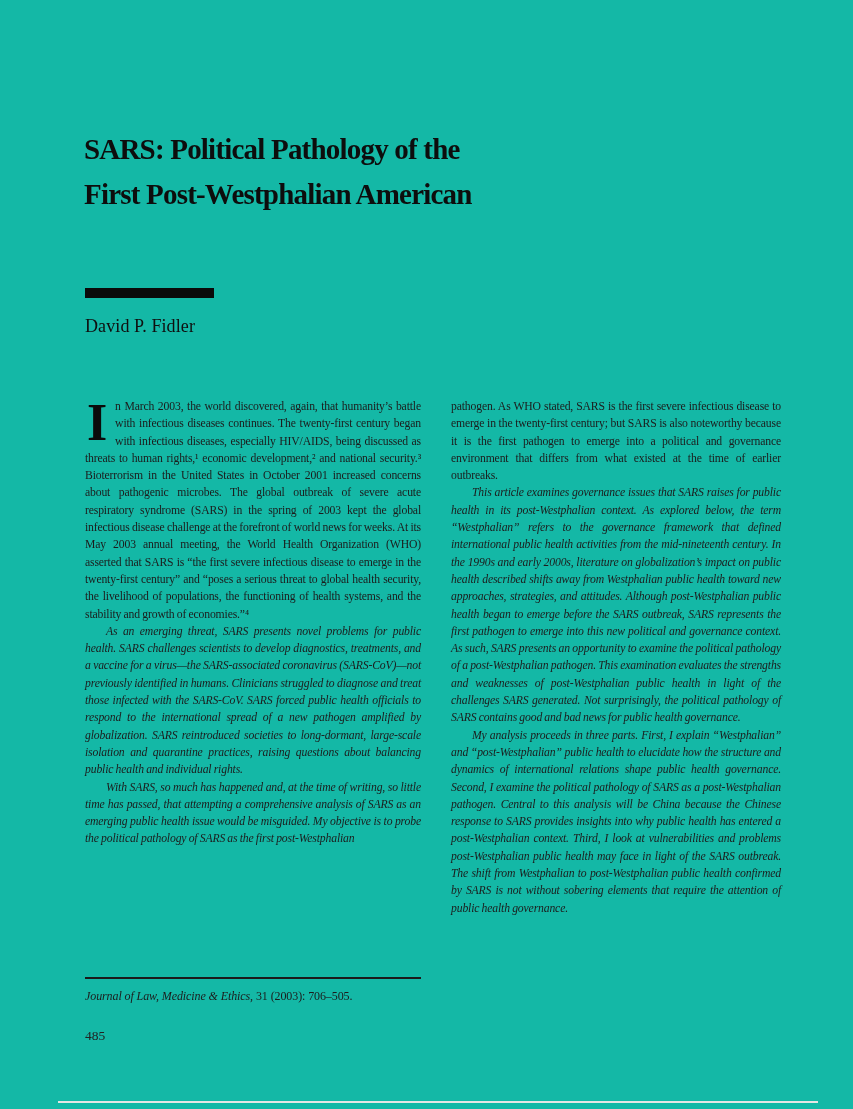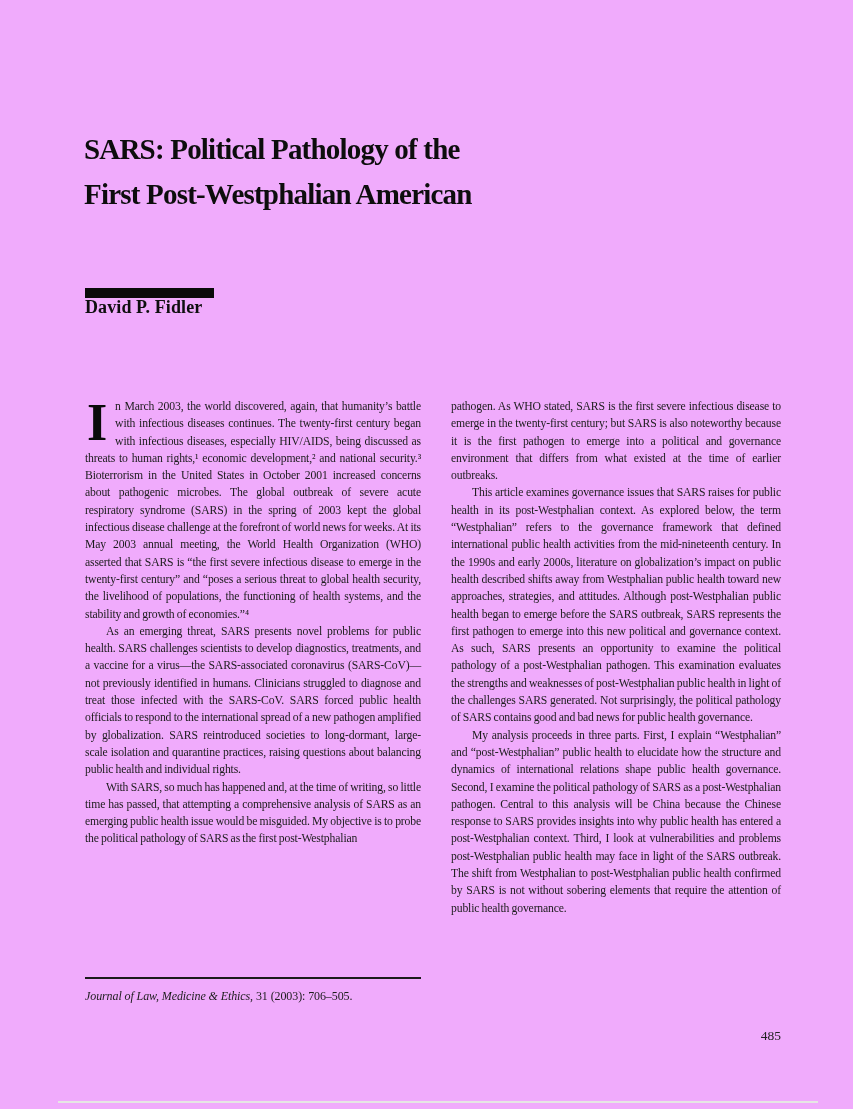--- a/index.html
+++ b/index.html
@@ -5,21 +5,21 @@
   * { margin: 0; padding: 0; box-sizing: border-box; }
   html, body { background: #ffffff; }
   body {
     width: 853px;
     height: 1109px;
     position: relative;
     overflow: hidden;
     font-family: "Liberation Serif", "DejaVu Serif", serif;
     color: #1a1a1a;
   }
-  .page { position: absolute; inset: 0; background: #f0abfc; }
+  .page { position: absolute; inset: 0; background: #14b8a6; }
 
   
   .title {
     position: absolute;
     left: 84px;
     top: 127px;
     font-weight: 700;
     font-size: 29px;
     line-height: 45px;
     letter-spacing: -0.8px;
@@ -32,23 +32,23 @@
     position: absolute;
     left: 85px;
     top: 288px;
     width: 129px;
     height: 10px;
     background: #0a0a0a;
   }
   .author-name {
     position: absolute;
     left: 85px;
-    top: 297px;
+    top: 316px;
     font-size: 18px;
-    font-weight: 700;
+    font-weight: 400;
     letter-spacing: 0.1px;
     color: #0f0f0f;
   }
 
   
   .body-columns {
     position: absolute;
     left: 85px;
     top: 398px;
     width: 696px;
@@ -65,21 +65,21 @@
   }
   .col-left {
     width: 336px;
     height: 608px;
     display: flex;
     flex-direction: column;
   }
   .col-right { width: 330px; }
 
   .para { margin: 0; }
-  .para.indent { text-indent: 21px; }
+  .para.indent { text-indent: 21px; font-style: italic; }
 
   .dropcap {
     float: left;
     font-weight: 700;
     font-size: 52px;
     line-height: 44px;
     padding: 3px 8px 0 2px;
     color: #0b0b0b;
   }
 
@@ -95,21 +95,21 @@
     word-spacing: normal;
   }
   .journal-name { font-style: italic; }
 
   
   .page-number {
     position: absolute;
     left: 85px;
     top: 1028px;
     width: 696px;
-    text-align: right;
+    text-align: left;
     font-size: 13.5px;
     color: #222;
   }
 
   
   .scan-line {
     position: absolute;
     left: 58px;
     top: 1101px;
     width: 760px;

